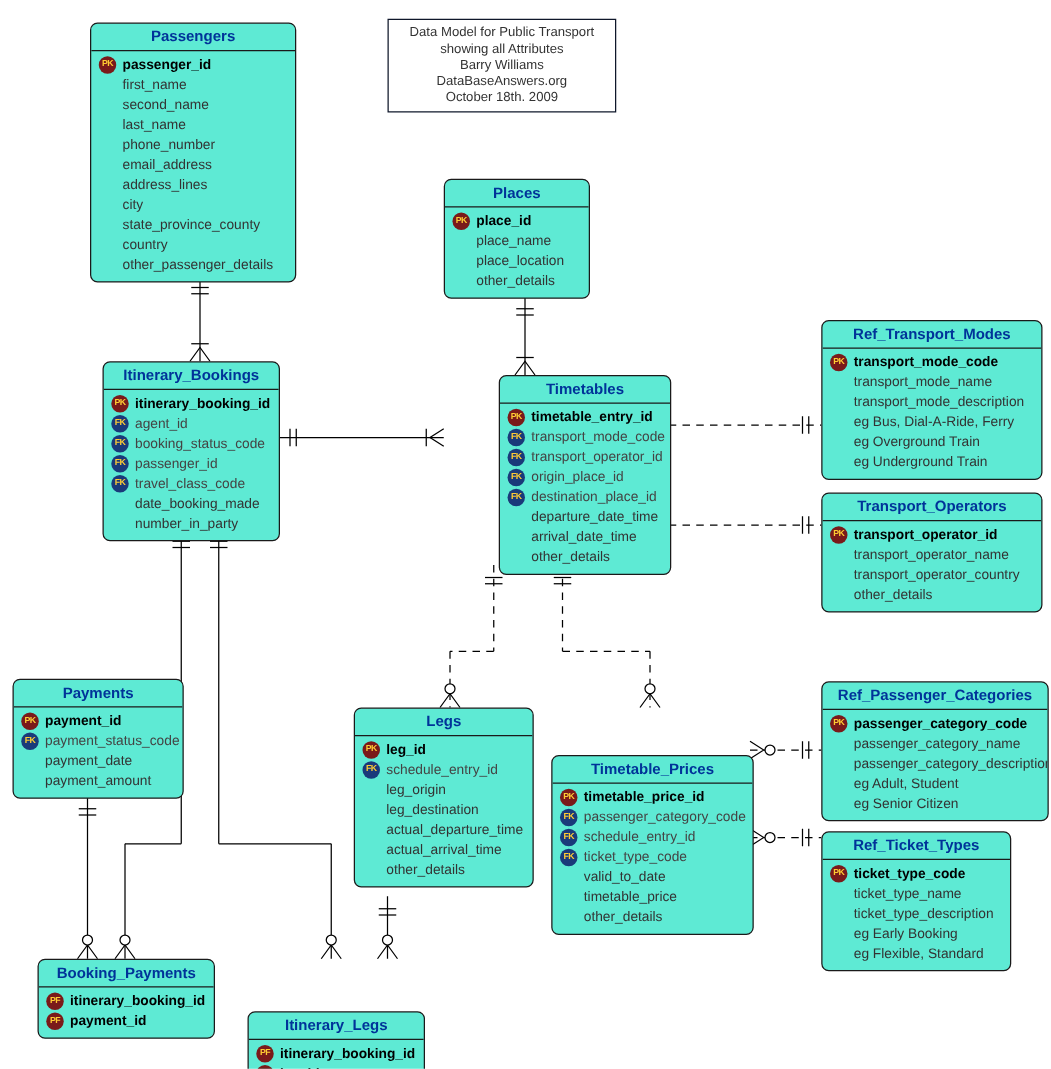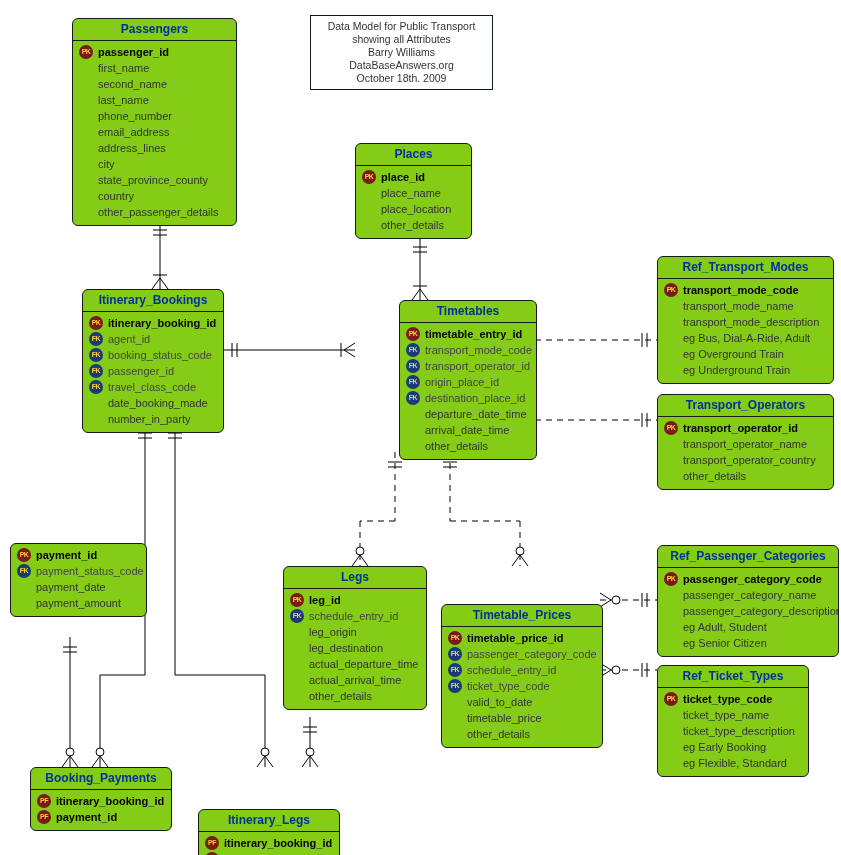--- a/index.html
+++ b/index.html
@@ -9,21 +9,21 @@
     height: 855px;
     background: white;
     font-family: Arial, Helvetica, sans-serif;
     font-size: 11px;
     position: relative;
   }
   .entity {
     position: absolute;
     border: 1px solid #1a1a1a;
     border-radius: 6px;
-    background: #84cc16;
+    background: #5eead4;
     overflow: hidden;
   }
   .entity-title {
     text-align: center;
     font-weight: bold;
     color: #003399;
     padding: 3px 8px 4px 8px;
     border-bottom: 1px solid #1a1a1a;
     font-size: 12px;
   }
@@ -292,20 +292,21 @@
         <span class="attr-name">date_booking_made</span>
       </div>
       <div class="attr">
         <span class="nokey"></span>
         <span class="attr-name">number_in_party</span>
       </div>
     </div>
 </div>
 
 <div class="entity" style="left:10px; top:543px; width:135px;">
+  <div class="entity-title">Payments</div>
   <div class="attr-list">
       <div class="attr">
         <span class="key-badge pk">PK</span>
         <span class="attr-name bold">payment_id</span>
       </div>
       <div class="attr">
         <span class="key-badge fk">FK</span>
         <span class="attr-name italic">payment_status_code</span>
       </div>
       <div class="attr">
@@ -485,21 +486,21 @@
       <div class="attr">
         <span class="nokey"></span>
         <span class="attr-name">transport_mode_name</span>
       </div>
       <div class="attr">
         <span class="nokey"></span>
         <span class="attr-name">transport_mode_description</span>
       </div>
       <div class="attr">
         <span class="nokey"></span>
-        <span class="attr-name">eg Bus, Dial-A-Ride, Adult</span>
+        <span class="attr-name">eg Bus, Dial-A-Ride, Ferry</span>
       </div>
       <div class="attr">
         <span class="nokey"></span>
         <span class="attr-name">eg Overground Train</span>
       </div>
       <div class="attr">
         <span class="nokey"></span>
         <span class="attr-name">eg Underground Train</span>
       </div>
     </div>

